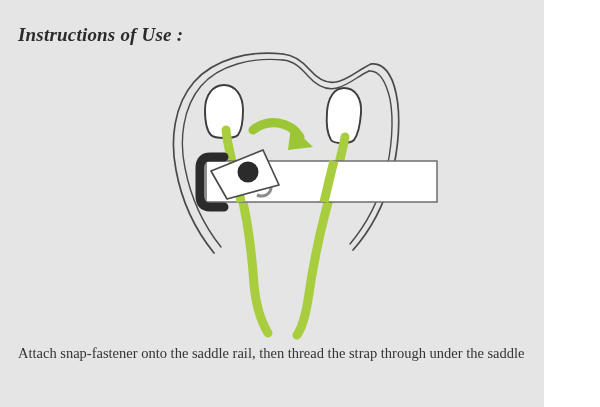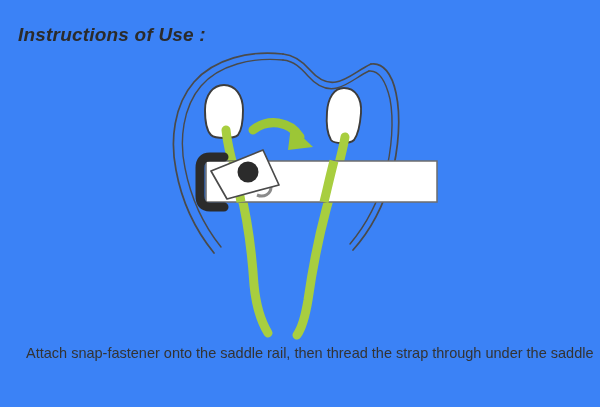--- a/index.html
+++ b/index.html
@@ -5,24 +5,25 @@
   html, body {
     margin: 0;
     padding: 0;
     background: #ffffff;
   }
   body {
     font-family: "Liberation Sans", sans-serif;
   }
   #page {
     position: relative;
-    width: 600px;
+    width: 544px;
     height: 407px;
-    background: #3b82f6;
+    background: #e5e5e5;
     overflow: hidden;
+    font-family: Liberation Serif, serif;
   }
   #instructions-title {
     position: absolute;
     left: 18px;
     top: 24px;
     font-size: 19px;
     font-weight: bold;
     font-style: italic;
     color: #2b2b2b;
     letter-spacing: 0.2px;
@@ -39,21 +40,20 @@
     position: absolute;
     left: 18px;
     top: 344px;
     width: 570px;
   }
   .step-line {
     font-size: 14.5px;
     line-height: 19.5px;
     color: #333333;
     white-space: nowrap;
-    margin-left: 8px;
   }
 </style>
 </head>
 <body>
 
 <div id="page">
 
   <div id="instructions-title">Instructions of Use :</div>
 
   <div id="diagram-wrap">

